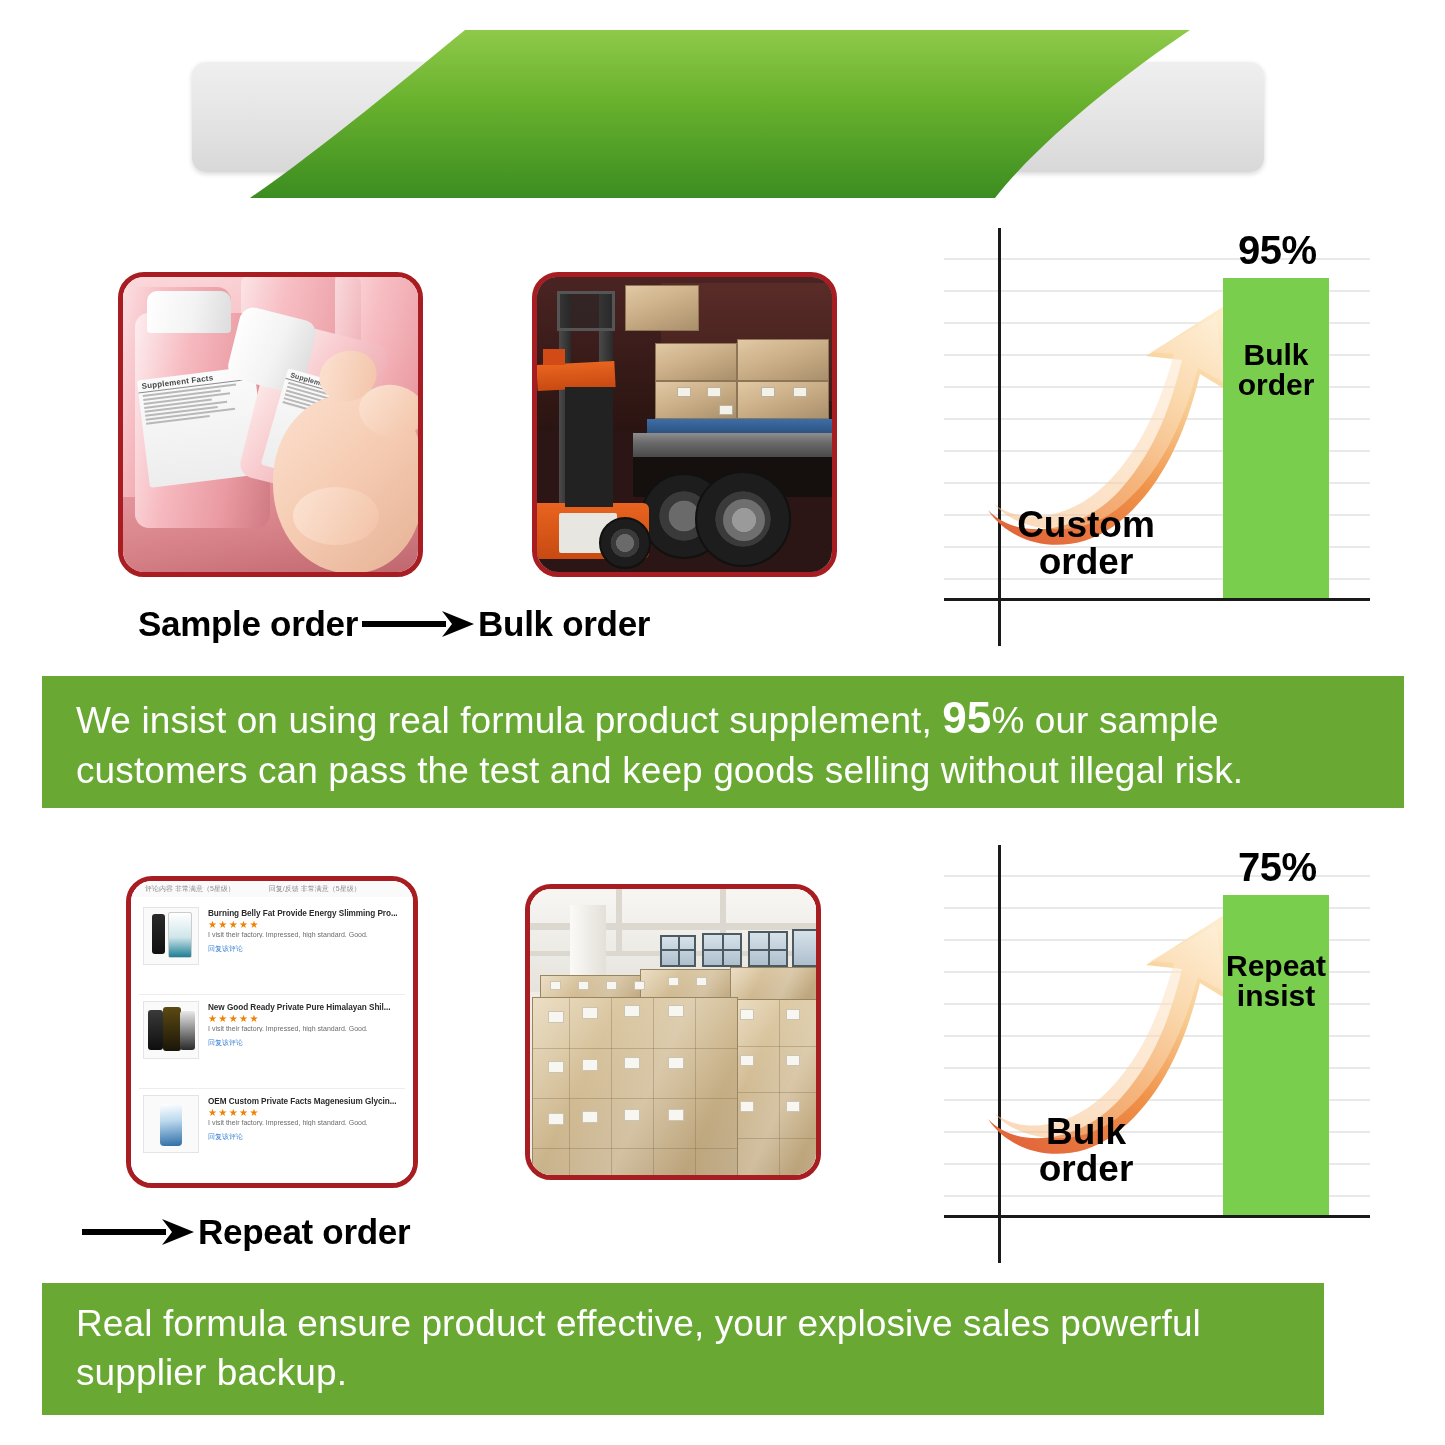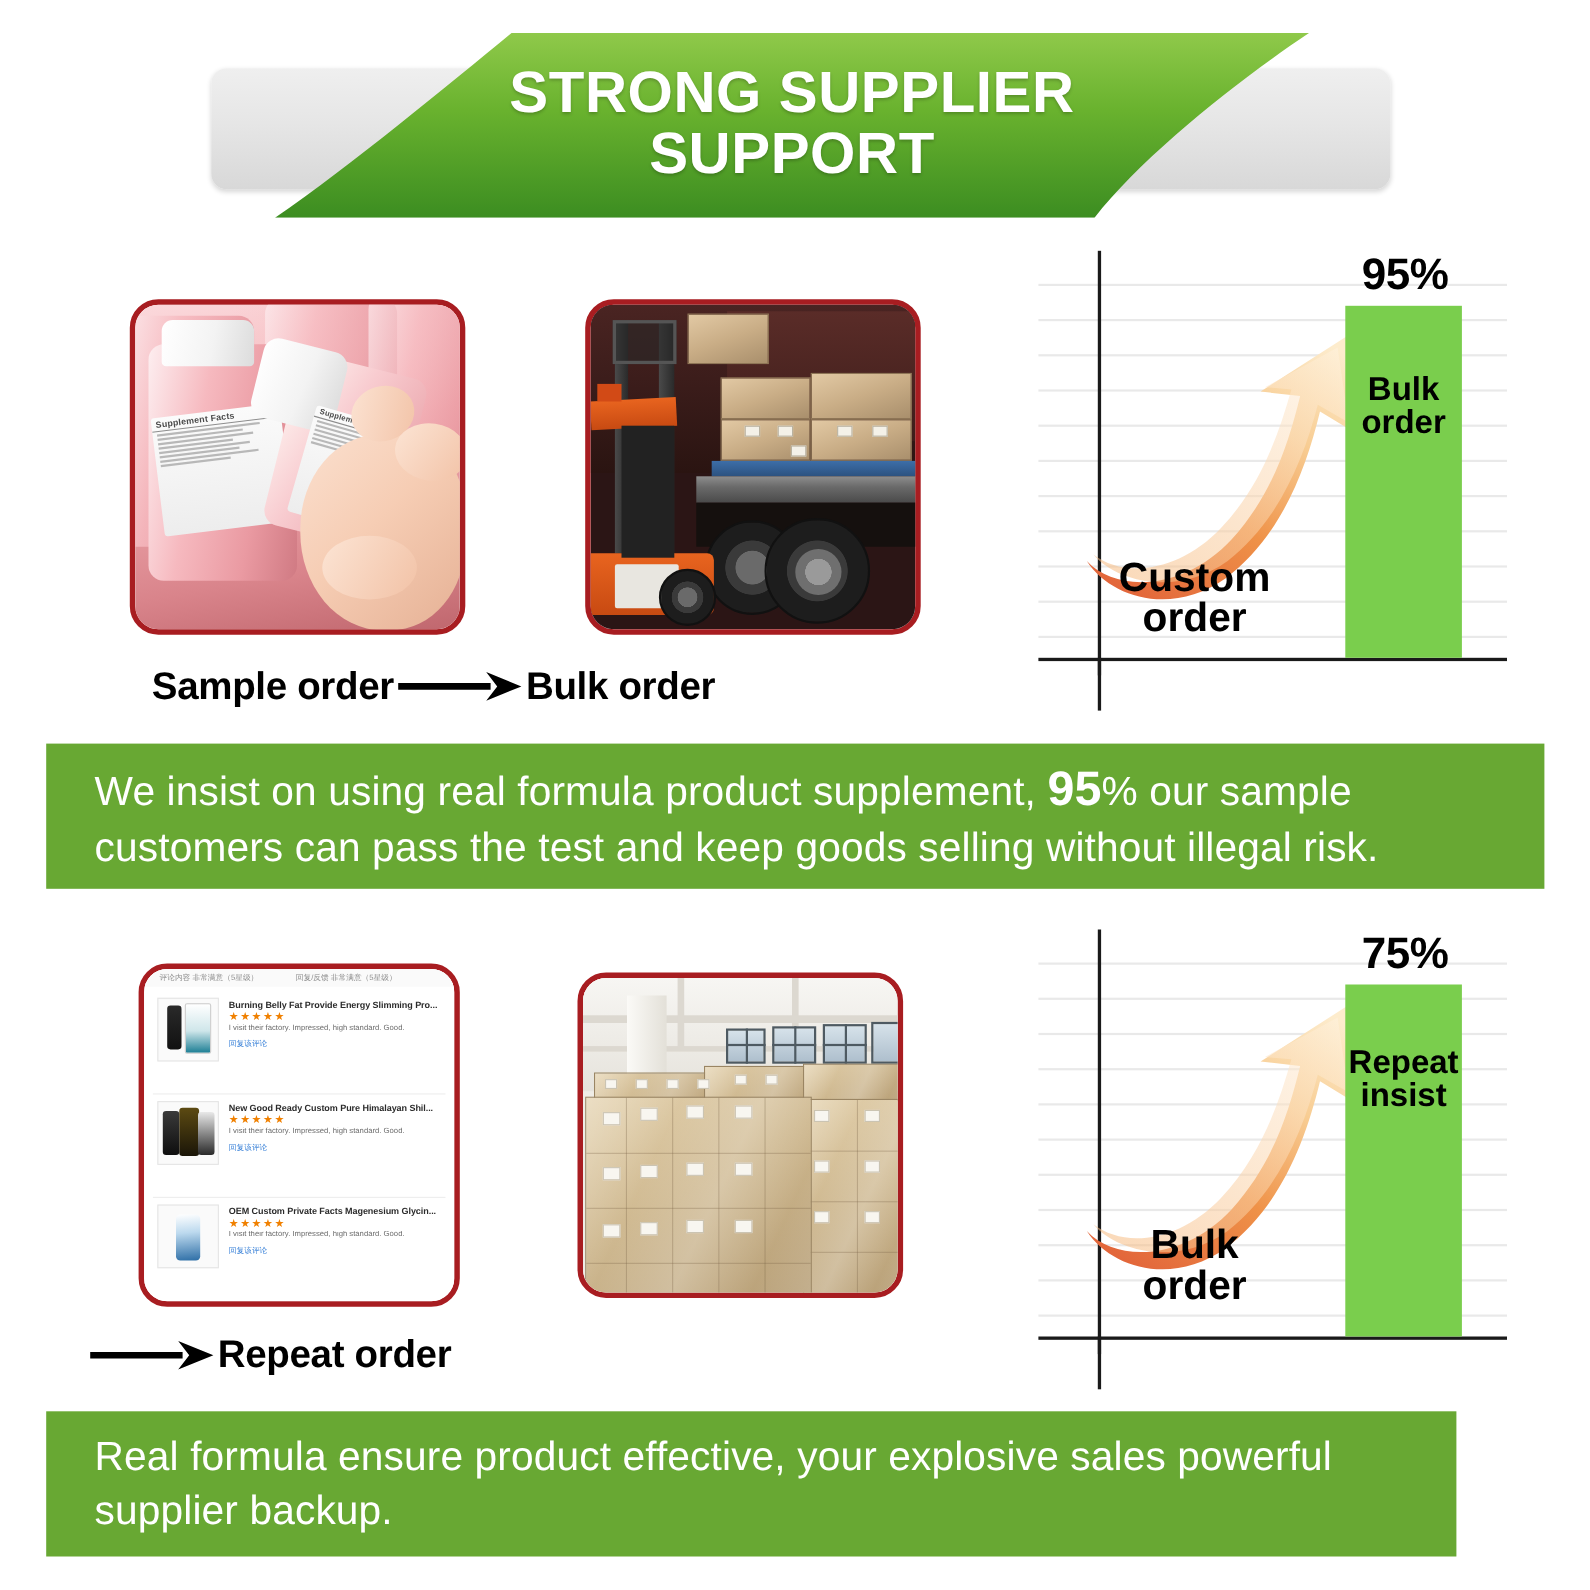--- a/index.html
+++ b/index.html
@@ -289,21 +289,21 @@
   }
   .swoosh { position: absolute; }
   .swoosh svg { display:block; width:100%; height:100%; }
 
   
   .green-band {
     position: absolute;
     background: #68a833;
     display: flex;
     align-items: center;
-    padding: 0 44px;
+    padding: 0 34px;
   }
   .green-band p {
     font-family: "Liberation Sans Narrow", "Liberation Sans", sans-serif;
     color: #ffffff;
     font-size: 37px;
     line-height: 1.32;
     font-weight: normal;
     letter-spacing: 0.1px;
   }
   .green-band b { font-weight: bold; font-size: 44px; }
@@ -318,22 +318,20 @@
       <defs>
         <linearGradient id="ribGrad" x1="0" y1="0" x2="0" y2="1">
           <stop offset="0%" stop-color="#8fc94a"></stop>
           <stop offset="42%" stop-color="#69b22e"></stop>
           <stop offset="100%" stop-color="#3c8d21"></stop>
         </linearGradient>
       </defs>
       <path d="M 215,0 L 940,0 C 880,40 790,110 745,168 L 0,168 C 70,120 160,45 215,0 Z" fill="url(#ribGrad)"></path>
     </svg>
   </div>
-  <div class="banner-title">STRONG SUPPLIER
-SUPPORT</div>
 </div>
 
 <div class="photo" style="left:118px; top:272px; width:305px; height:305px;">
   <div class="inner">
     <div class="p1-bg"></div>
 
     <div class="p1-bot" style="left:-14px; top:10px; width:122px; height:210px; opacity:.85;"></div>
     <div class="p1-bot" style="left:118px; top:-6px; width:120px; height:120px; opacity:.7;"></div>
     <div class="p1-bot" style="left:212px; top:-10px; width:118px; height:140px; opacity:.7;"></div>
 
@@ -498,21 +496,21 @@
       </div>
     </div>
 
     <div class="rev-row" style="top:116px; height:92px;">
       <div class="rev-thumb">
         <div class="th-j1"></div>
           <div class="th-j2"></div>
           <div class="th-j3"></div>
       </div>
       <div class="rev-body">
-        <div class="rev-title">New Good Ready Custom Pure Himalayan Shil...</div>
+        <div class="rev-title">New Good Ready Private Pure Himalayan Shil...</div>
         <div class="rev-stars">★★★★★</div>
         <div class="rev-text">I visit their factory.   Impressed,  high standard. Good.</div>
         <div class="rev-link">回复该评论</div>
       </div>
     </div>
 
     <div class="rev-row" style="top:210px; height:92px; border-bottom:none;">
       <div class="rev-thumb">
         <div class="th-blue"></div>
       </div>

